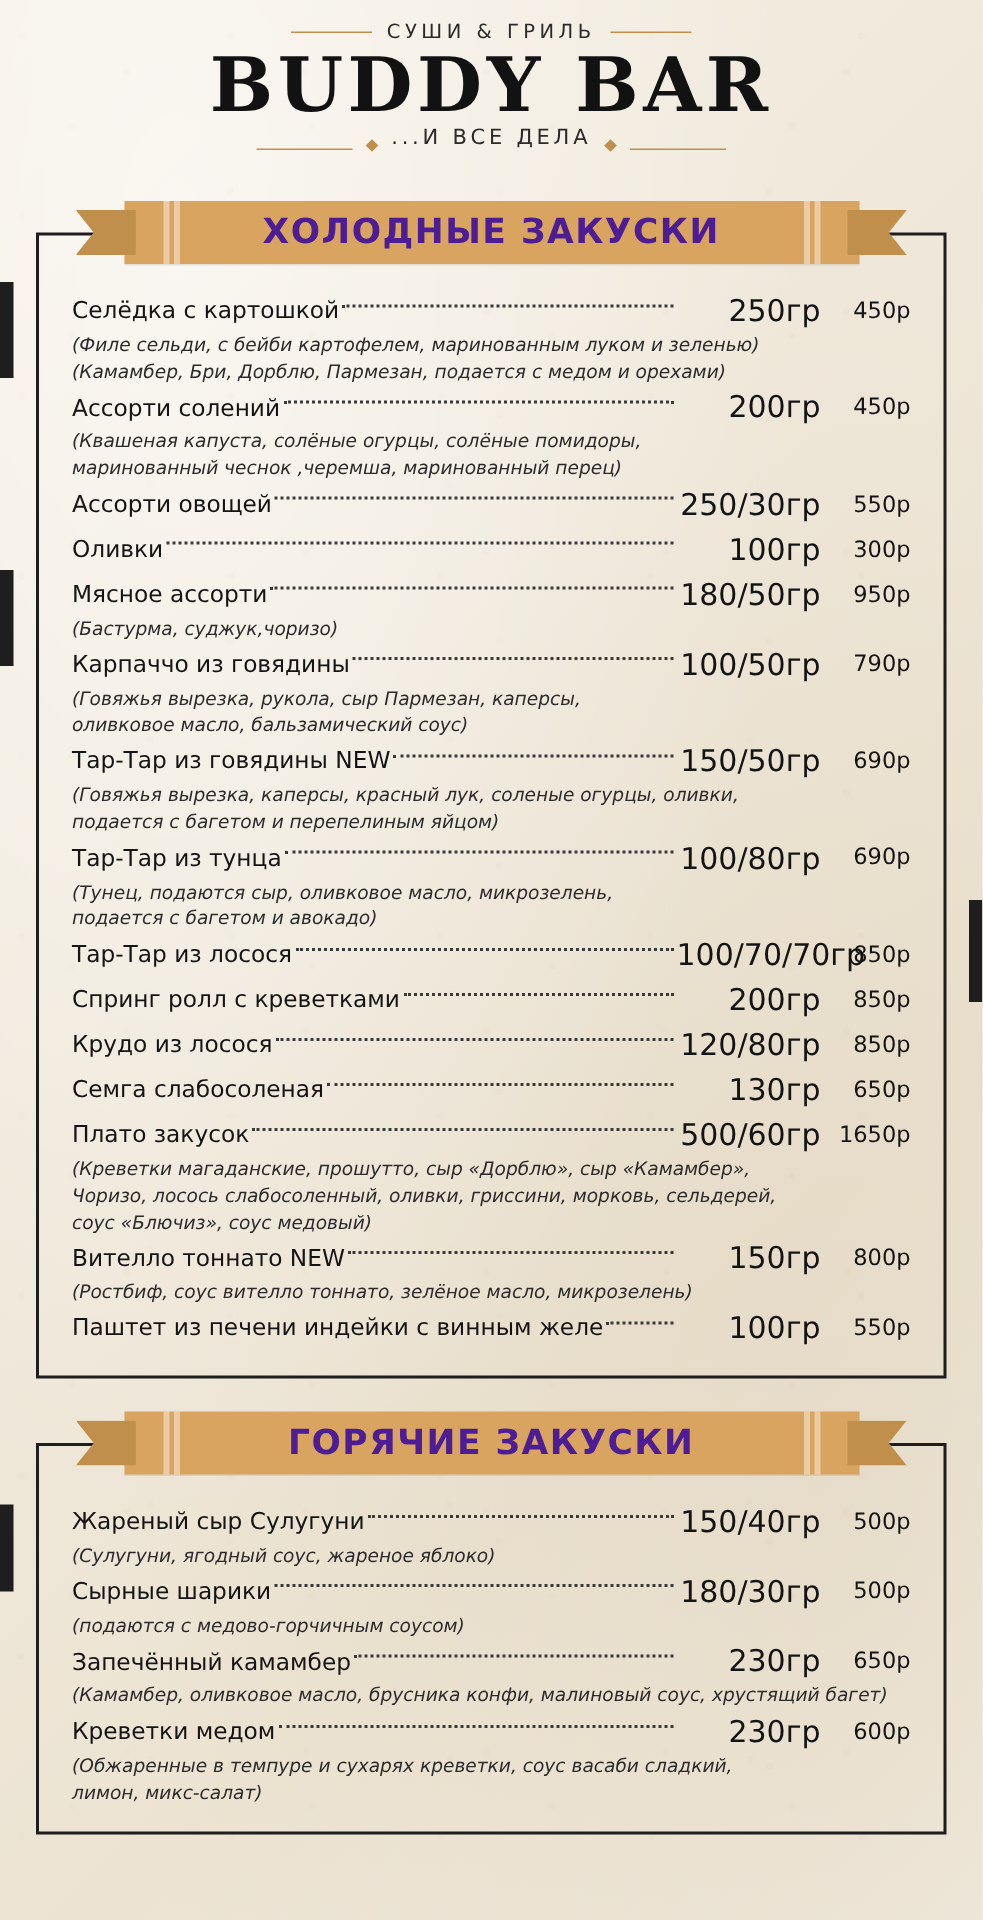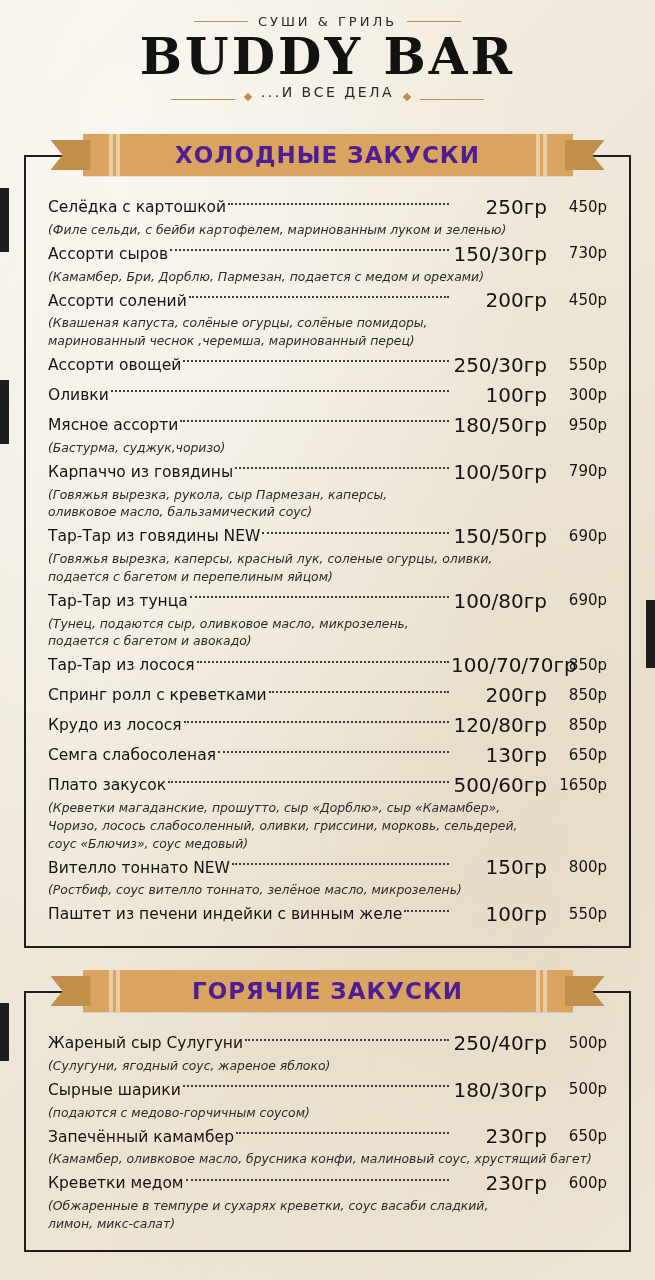--- a/index.html
+++ b/index.html
@@ -256,26 +256,20 @@
         <div class="item-line">
           <span class="item-name">Селёдка с картошкой</span>
           <span class="dots"></span>
           <span class="weight">250гр</span>
           <span class="price">450р</span>
         </div>
         <div class="desc">(Филе сельди, с бейби картофелем, маринованным луком и зеленью)</div>
       </div>
 
       <div class="item">
-        <div class="item-line">
-          <span class="item-name">Ассорти сыров</span>
-          <span class="dots"></span>
-          <span class="weight">150/30гр</span>
-          <span class="price">730р</span>
-        </div>
         <div class="desc">(Камамбер, Бри, Дорблю, Пармезан, подается с медом и орехами)</div>
       </div>
 
       <div class="item">
         <div class="item-line">
           <span class="item-name">Ассорти солений</span>
           <span class="dots"></span>
           <span class="weight">200гр</span>
           <span class="price">450р</span>
         </div>
@@ -425,21 +419,21 @@
         <span class="notch n4"></span>
         <span class="sec-title">ГОРЯЧИЕ ЗАКУСКИ</span>
       </div>
     </div>
     <div class="sec-box">
 
       <div class="item">
         <div class="item-line">
           <span class="item-name">Жареный сыр Сулугуни</span>
           <span class="dots"></span>
-          <span class="weight">250/40гр</span>
+          <span class="weight">150/40гр</span>
           <span class="price">500р</span>
         </div>
         <div class="desc">(Сулугуни, ягодный соус, жареное яблоко)</div>
       </div>
 
       <div class="item">
         <div class="item-line">
           <span class="item-name">Сырные шарики</span>
           <span class="dots"></span>
           <span class="weight">180/30гр</span>

